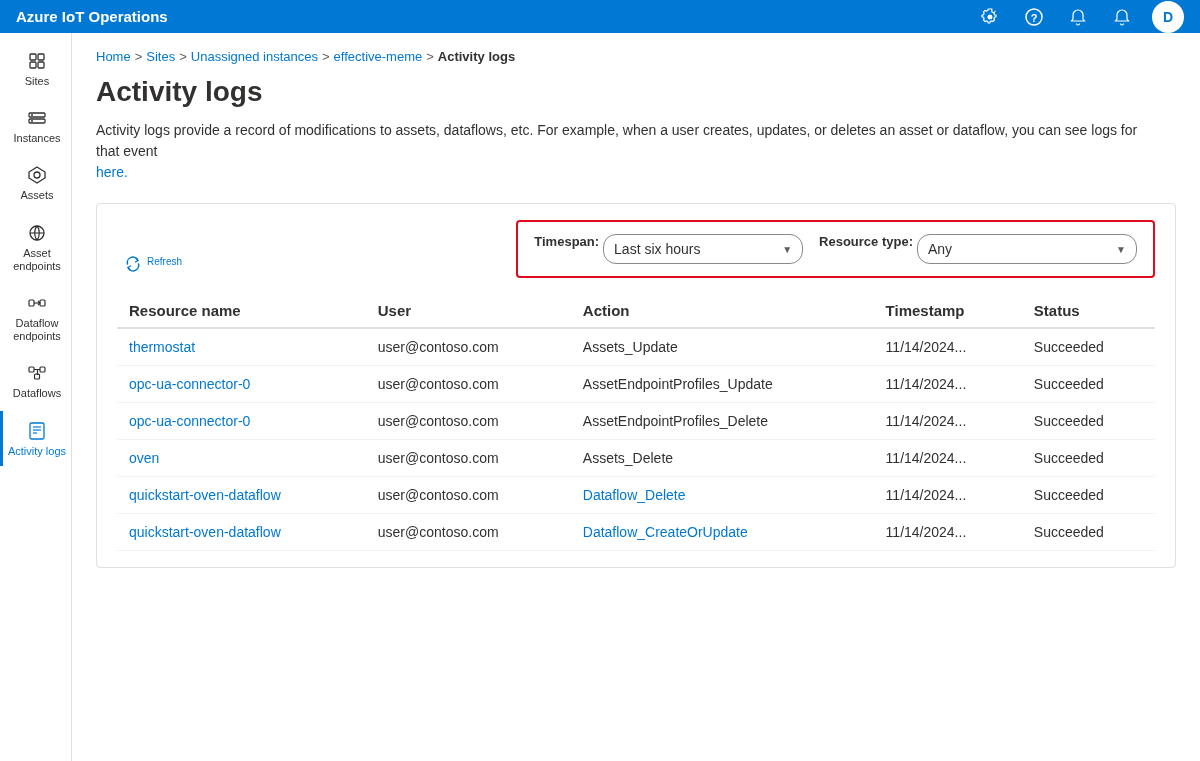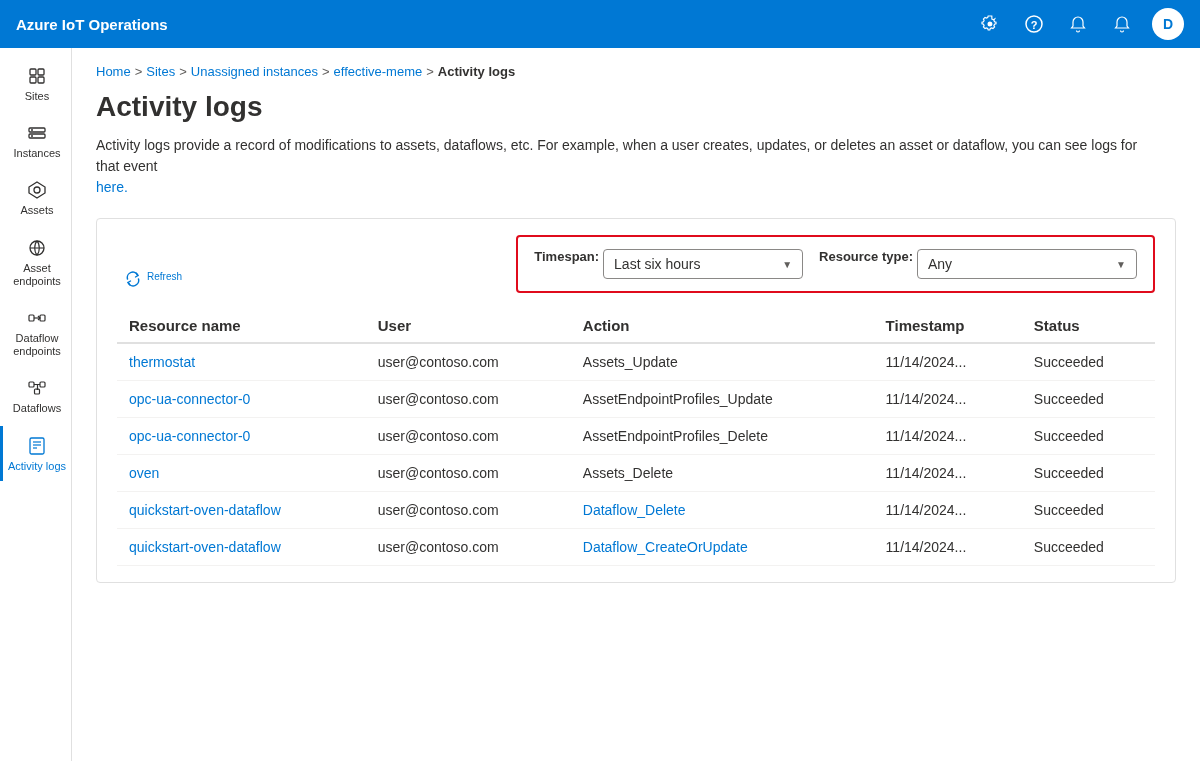--- a/index.html
+++ b/index.html
@@ -2,21 +2,21 @@
 <html><head>
   <meta charset="utf-8">
   <style>
     * { box-sizing: border-box; margin: 0; padding: 0; }
     body { font-family: 'Segoe UI', Arial, sans-serif; font-size: 14px; background: #f3f2f1; display: flex; flex-direction: column; height: 100vh; overflow: hidden; }
 
     
     .topbar {
       background: #0078d4;
       color: white;
-      height: 48px;
+      height: 33px;
       display: flex;
       align-items: center;
       padding: 0 16px;
       flex-shrink: 0;
       gap: 12px;
     }
     .topbar-title {
       font-size: 15px;
       font-weight: 600;
       color: white;
@@ -204,21 +204,21 @@
     .filter-label {
       font-size: 13px;
       font-weight: 600;
       color: #323130;
     }
     .filter-select {
       display: flex;
       align-items: center;
       justify-content: space-between;
       border: 1px solid #8a8886;
-      border-radius: 4px;
+      border-radius: 13px;
       padding: 6px 10px;
       background: #fff;
       cursor: pointer;
       min-width: 200px;
       font-size: 14px;
       color: #323130;
       gap: 8px;
     }
     .chevron-icon {
       font-size: 10px;

